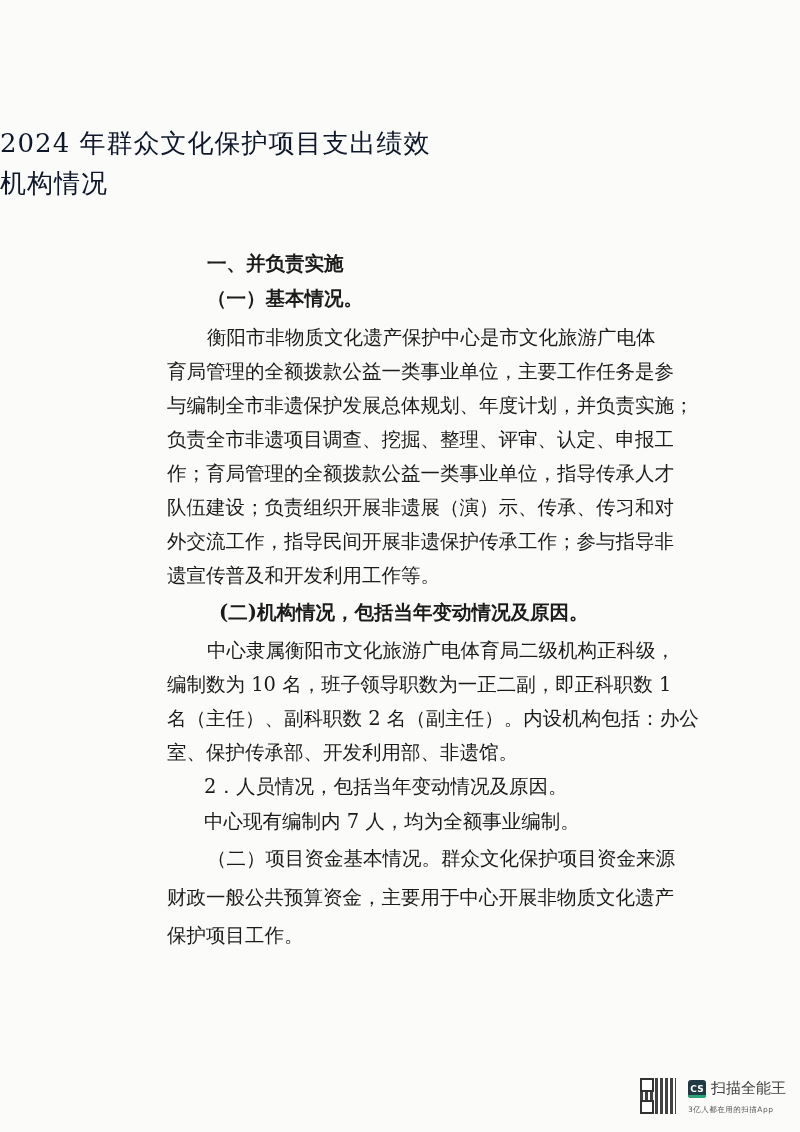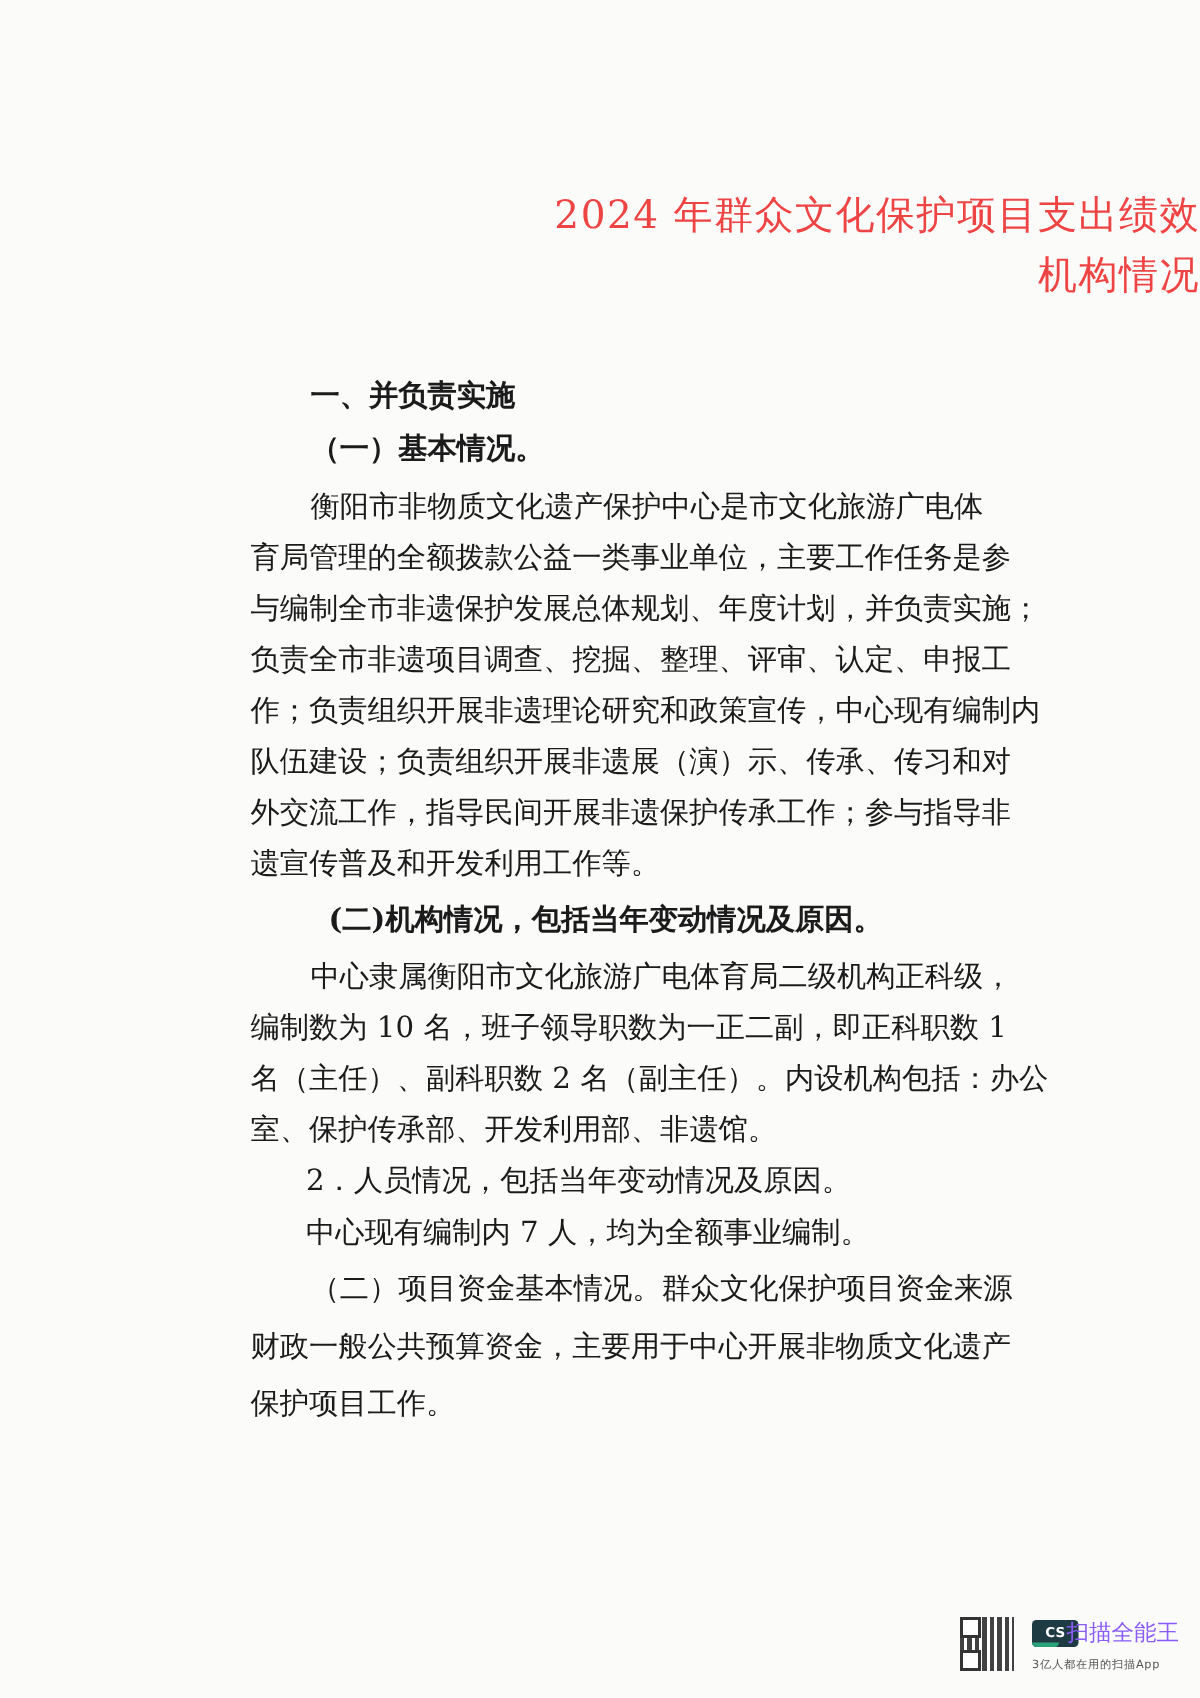--- a/index.html
+++ b/index.html
@@ -3,22 +3,22 @@
 <meta charset="utf-8">
 <style>
   html, body { margin: 0; padding: 0; }
   body {
     width: 800px; height: 1132px; position: relative; overflow: hidden;
     background: #fbfbfa;
     font-family: "DejaVu Serif", "Liberation Serif", serif;
     color: #1a1a1a;
   }
   .title {
-    position: absolute; left: 0; width: 800px; text-align: right;
-    font-size: 26px; letter-spacing: 1px; color: #ef4444;
+    position: absolute; left: 0; width: 800px; text-align: left;
+    font-size: 26px; letter-spacing: 1px; color: #0f172a;
   }
   .t1 { top: 126px; }
   .t2 { top: 166px; }
   .line {
     position: absolute; font-size: 19.5px; white-space: nowrap; color: #1b1b1b;
   }
   .bold { font-weight: bold; }
   .qr {
     position: absolute; left: 640px; top: 1078px; width: 36px; height: 36px;
     background:
@@ -26,52 +26,52 @@
       #222;
     opacity: 0.85;
   }
   .qr::before, .qr::after {
     content: ""; position: absolute; width: 10px; height: 10px;
     border: 2px solid #111; background: #fff;
   }
   .qr::before { left: 0; top: 0; }
   .qr::after { left: 0; bottom: 0; }
   .cs-logo {
-    position: absolute; left: 688px; top: 1080px; width: 31px; height: 18px;
+    position: absolute; left: 688px; top: 1080px; width: 18px; height: 18px;
     background: #1e3b44; border-radius: 3px; color: #fff;
     font-family: "DejaVu Sans", sans-serif; font-size: 9px; font-weight: bold;
     text-align: center; line-height: 18px;
   }
   .cs-logo::after {
     content: ""; position: absolute; left: 0; bottom: 0; width: 18px; height: 3px;
     background: #2aa37a; border-radius: 0 0 3px 3px;
   }
   .cs-name {
     position: absolute; left: 711px; top: 1079px; font-size: 15px;
-    font-family: "DejaVu Sans", sans-serif; color: #8b5cf6;
+    font-family: "DejaVu Sans", sans-serif; color: #404040;
   }
   .cs-tag {
     position: absolute; left: 688px; top: 1105px; font-size: 7.5px;
     font-family: "DejaVu Sans", sans-serif; color: #555; letter-spacing: 0.5px;
   }
 </style>
 </head>
 <body>
 
 <div>
   <div class="title t1">2024 年群众文化保护项目支出绩效</div>
   <div class="title t2">机构情况</div>
   <div id="body-lines">
       <div class="line bold" style="left: 207px; top: 250px;">一、并负责实施</div>
       <div class="line bold" style="left: 207px; top: 285px;">（一）基本情况。</div>
       <div class="line" style="left: 207px; top: 324px;">衡阳市非物质文化遗产保护中心是市文化旅游广电体</div>
       <div class="line" style="left: 167px; top: 358px;">育局管理的全额拨款公益一类事业单位，主要工作任务是参</div>
       <div class="line" style="left: 167px; top: 392px;">与编制全市非遗保护发展总体规划、年度计划，并负责实施；</div>
       <div class="line" style="left: 167px; top: 426px;">负责全市非遗项目调查、挖掘、整理、评审、认定、申报工</div>
-      <div class="line" style="left: 167px; top: 460px;">作；负责组织开展非遗理论研究和政策宣传，中心现有编制内</div>
+      <div class="line" style="left: 167px; top: 460px;">作；育局管理的全额拨款公益一类事业单位，指导传承人才</div>
       <div class="line" style="left: 167px; top: 494px;">队伍建设；负责组织开展非遗展（演）示、传承、传习和对</div>
       <div class="line" style="left: 167px; top: 528px;">外交流工作，指导民间开展非遗保护传承工作；参与指导非</div>
       <div class="line" style="left: 167px; top: 562px;">遗宣传普及和开发利用工作等。</div>
       <div class="line bold" style="left: 207px; top: 599px; margin-left: 12px;">(二)机构情况，包括当年变动情况及原因。</div>
       <div class="line" style="left: 207px; top: 637px; text-align: center;">中心隶属衡阳市文化旅游广电体育局二级机构正科级，</div>
       <div class="line" style="left: 167px; top: 671px;">编制数为 10 名，班子领导职数为一正二副，即正科职数 1</div>
       <div class="line" style="left: 167px; top: 705px;">名（主任）、副科职数 2 名（副主任）。内设机构包括：办公</div>
       <div class="line" style="left: 167px; top: 739px;">室、保护传承部、开发利用部、非遗馆。</div>
       <div class="line" style="left: 204px; top: 773px;">2．人员情况，包括当年变动情况及原因。</div>
       <div class="line" style="left: 204px; top: 808px;">中心现有编制内 7 人，均为全额事业编制。</div>

